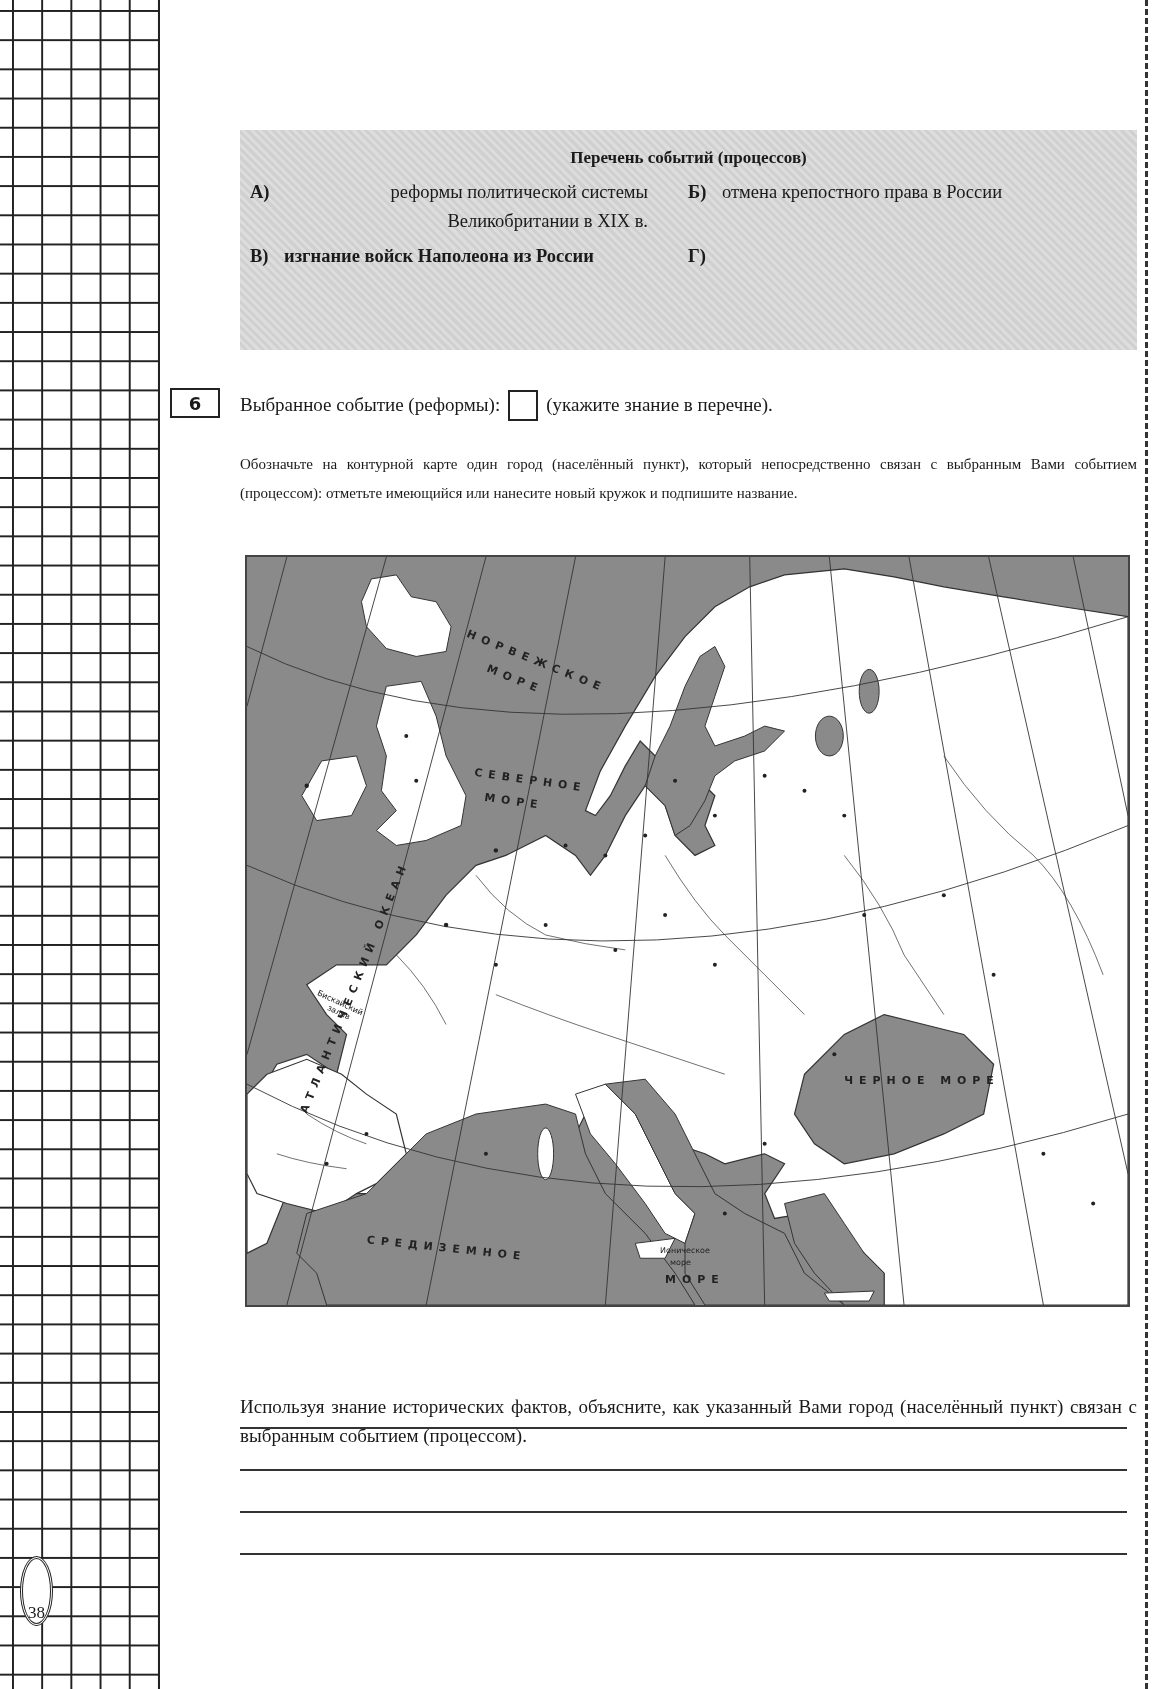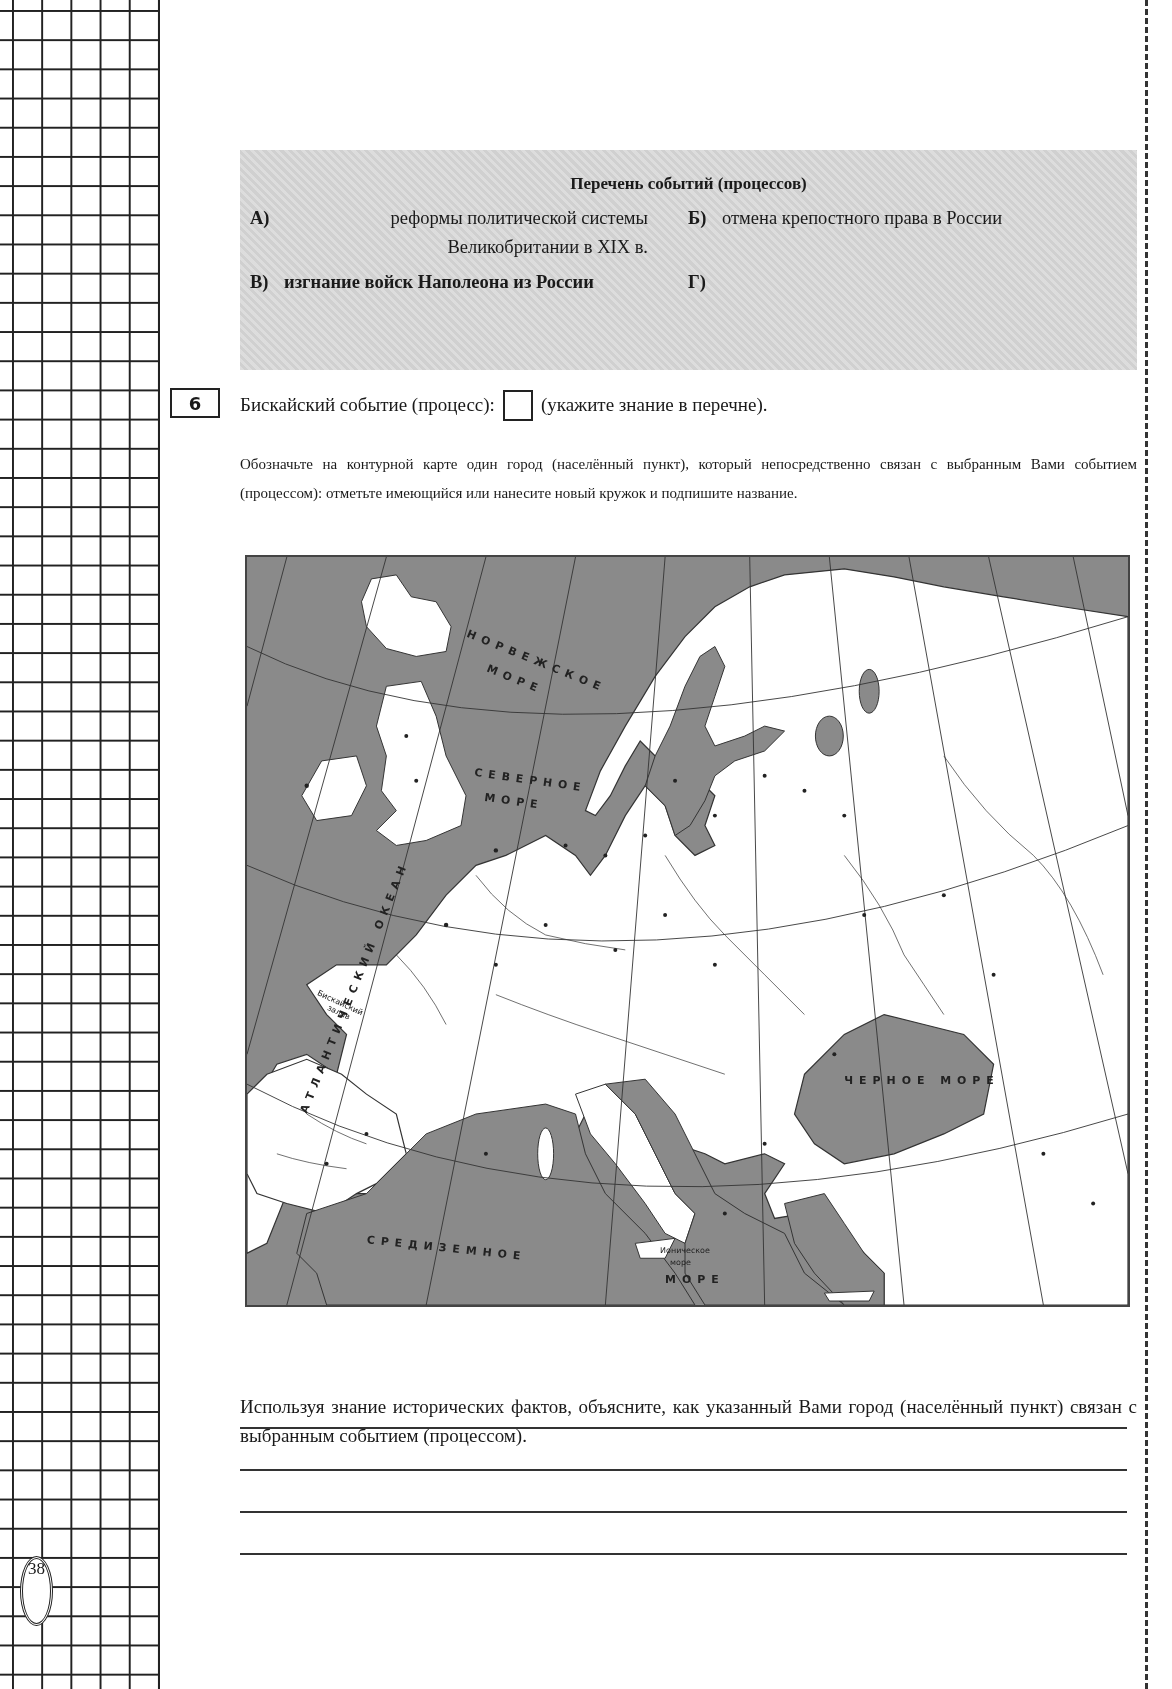--- a/index.html
+++ b/index.html
@@ -13,37 +13,36 @@
     background-image:
       linear-gradient(to right, #222 0, #222 2px, transparent 2px),
       linear-gradient(to bottom, #222 0, #222 2px, transparent 2px);
     background-size: 29.2px 29.2px;
     background-position: 12px 10px;
     border-right: 2px solid #222;
   }
   .page-circle {
     position: absolute; left: 20px; top: 1556px; width: 33px; height: 70px;
     border: 3px double #222; border-radius: 50%; background: #fff;
-    display: flex; align-items: flex-start; justify-content: center;
+    display: flex; align-items: flex-end; justify-content: center;
     font-size: 17px; font-family: "Liberation Serif", serif;
   }
 
   
   .cut-line {
     position: absolute; left: 1145px; top: 0; width: 0; height: 1689px;
     border-left: 3px dashed #333;
   }
 
   
   .event-box {
     position: absolute; left: 240px; top: 130px; width: 897px; height: 220px;
     background: #d8d8d8;
     background-image: repeating-linear-gradient(45deg, rgba(255,255,255,0.12) 0 3px, rgba(0,0,0,0.04) 3px 6px);
-    padding: 24px 10px 0 10px;
-    margin-top: 20px;
+    padding: 18px 10px 0 10px;
   }
   .event-title {
     text-align: center; font-weight: bold; font-size: 17px; margin-bottom: 10px;
     font-family: "Liberation Serif", serif;
   }
   .event-grid { display: grid; grid-template-columns: 438px 440px; row-gap: 6px; }
   .event-item { display: flex; font-size: 18.5px; line-height: 29px; font-family: "Liberation Serif", serif; }
   .event-letter { font-weight: bold; width: 34px; flex: none; }
   .event-text { flex: 1; }
 
@@ -110,21 +109,21 @@
     <div class="event-item">
       <span class="event-letter">Г)</span>
       <span class="event-text">
       </span>
     </div>
   </div>
 </div>
 
 <div class="task-num">6</div>
 <div class="chosen-line">
-  <span>Бискайский событие (процесс):</span>
+  <span>Выбранное событие (реформы):</span>
   <span class="answer-box"></span>
   <span>(укажите знание в перечне).</span>
 </div>
 <div class="instructions">Обозначьте на контурной карте один город (населённый пункт), который непосредственно связан с выбранным Вами событием (процессом): отметьте имеющийся или нанесите новый кружок и подпишите название.</div>
 
 <div class="map">
   <svg viewBox="0 0 885 752" preserveAspectRatio="none">
 
     <rect x="0" y="0" width="885" height="752" fill="#8a8a8a"></rect>
 

